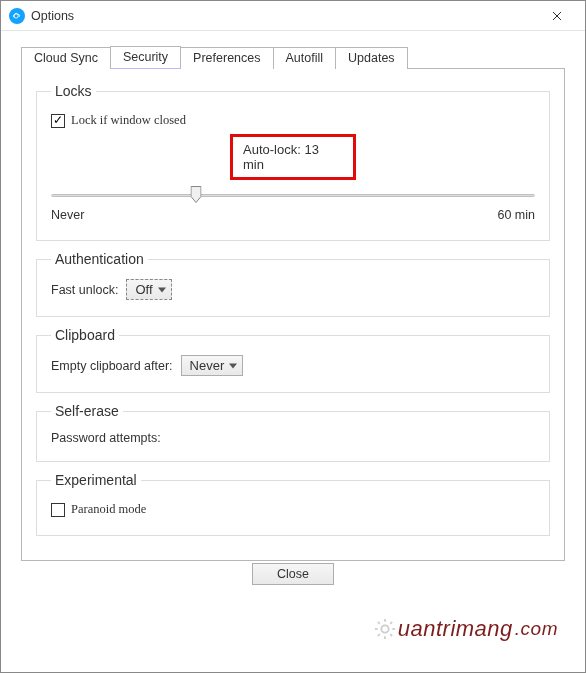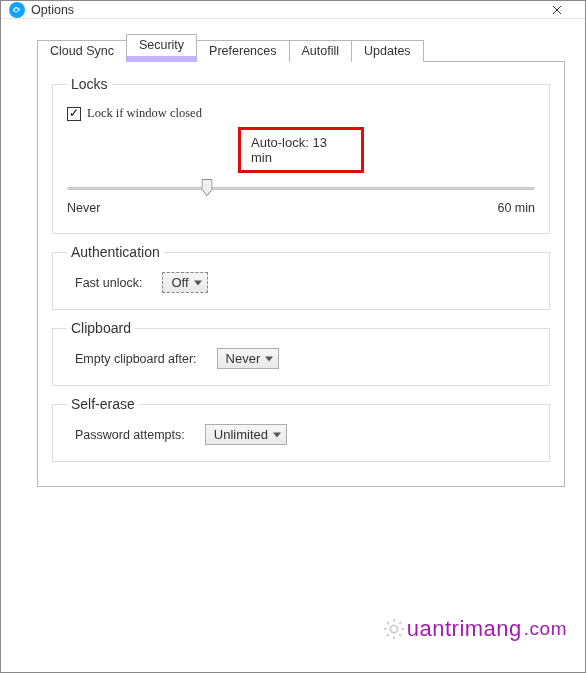--- a/index.html
+++ b/index.html
@@ -10,21 +10,21 @@
     color: #333;
     background: #fff;
     width: 586px;
     height: 673px;
     border: 1px solid #888;
     overflow: hidden;
     position: relative;
   }
   
   .titlebar {
-    height: 18px;
+    height: 30px;
     display: flex;
     align-items: center;
     padding: 0 8px;
     border-bottom: 1px solid #e5e5e5;
   }
   .titlebar .app-icon {
     width: 16px; height:16px;
     border-radius: 50%;
     background: #12a3ff;
     display:flex; align-items:center; justify-content:center;
@@ -33,42 +33,42 @@
   .titlebar .app-icon svg { width:10px; height:10px; fill:#fff; }
   .titlebar .title { flex:1; font-size:12.5px; color:#333; }
   .titlebar .close {
     width:40px; height:28px;
     display:flex; align-items:center; justify-content:center;
     font-size:13px; color:#333; cursor:default;
   }
   .titlebar .close svg { width:10px; height:10px; stroke:#333; stroke-width:1; }
 
   
-  .content { padding: 14px 20px 10px 36px; }
+  .content { padding: 14px 20px 10px 20px; }
 
   
   .tabs {
     display:flex;
     align-items:flex-end;
     border-bottom:1px solid #b7b7b7;
     position:relative;
   }
   .tab {
     border:1px solid #b7b7b7;
     border-bottom:none;
     background:#fff;
     padding:3px 12px 4px 12px;
     font-size:12.5px;
     margin-right:-1px;
     position:relative;
     top:1px;
   }
   .tab.active {
     background:#fff;
-    border-bottom:6px solid #c4b5fd;
+    border-bottom:1px solid #c4b5fd;
     z-index:2;
   }
   .tab:not(.active) { background:#fff; top:1px; }
   .tab:not(.active) { color:#333; }
 
   
   .panel-frame {
     border:1px solid #b7b7b7;
     border-top:none;
     padding:8px 14px 14px 14px;
@@ -137,21 +137,21 @@
   }
   .slider-thumb svg { width:11px; height:18px; }
   .slider-labels {
     display:flex; justify-content:space-between;
     margin-top:4px;
     font-size:12.5px;
     color:#333;
   }
 
   
-  .row { display:flex; align-items:center; gap:20px; margin:2px 8px; }
+  .row { display:flex; align-items:center; gap:8px; margin:2px 0; }
   .select {
     border:1px solid #adadad;
     background: linear-gradient(#f6f6f6,#e9e9e9);
     padding:2px 18px 2px 8px;
     font-size:13px;
     position:relative;
     min-width:40px;
   }
   .select::after {
     content:"";
@@ -173,23 +173,24 @@
   .close-btn {
     border:1px solid #adadad;
     background: linear-gradient(#f6f6f6,#e9e9e9);
     padding:3px 24px;
     font-size:12.5px;
   }
 
   
   .watermark {
     position:absolute;
-    right:18px; bottom:30px;
+    right:27px; bottom:30px;
     font-size:22px;
-    color: #a21caf;
+    color: #7f1d1d;
+    font-style:italic;
     font-weight:500;
     pointer-events:none;
     display:flex; align-items:center; gap:2px;
     letter-spacing:0.5px;
   }
   .watermark .gear {
     width:22px; height:22px;
     opacity:0.9;
   }
   .watermark .gear svg { width:22px; height:22px; stroke:#c9c9c9; fill:none; stroke-width:2; }
@@ -269,29 +270,36 @@
         <span class="select">
           <span>Never</span>
         </span>
       </div>
     </fieldset>
 
     <fieldset>
       <legend>Self-erase</legend>
       <div class="row">
         <span>Password attempts:</span>
-        <span class="select">
-          <span>Unlimited</span>
-        </span>
-      </div>
-    </fieldset>
-
-
-  </div>
-
+      </div>
+    </fieldset>
+
+    <fieldset>
+      <legend>Experimental</legend>
+      <div class="chk-row">
+        <span class="chk"></span>
+        <span>Paranoid mode</span>
+      </div>
+    </fieldset>
+
+  </div>
+
+  <div class="footer">
+    <span class="close-btn">Close</span>
+  </div>
 
 </div>
 
 <div class="watermark">
   <span class="gear">
     <svg viewBox="0 0 24 24">
         <circle cx="12" cy="12" r="4"></circle>
         <g>
           <line x1="12" y1="1" x2="12" y2="4"></line>
           <line x1="12" y1="20" x2="12" y2="23"></line>

